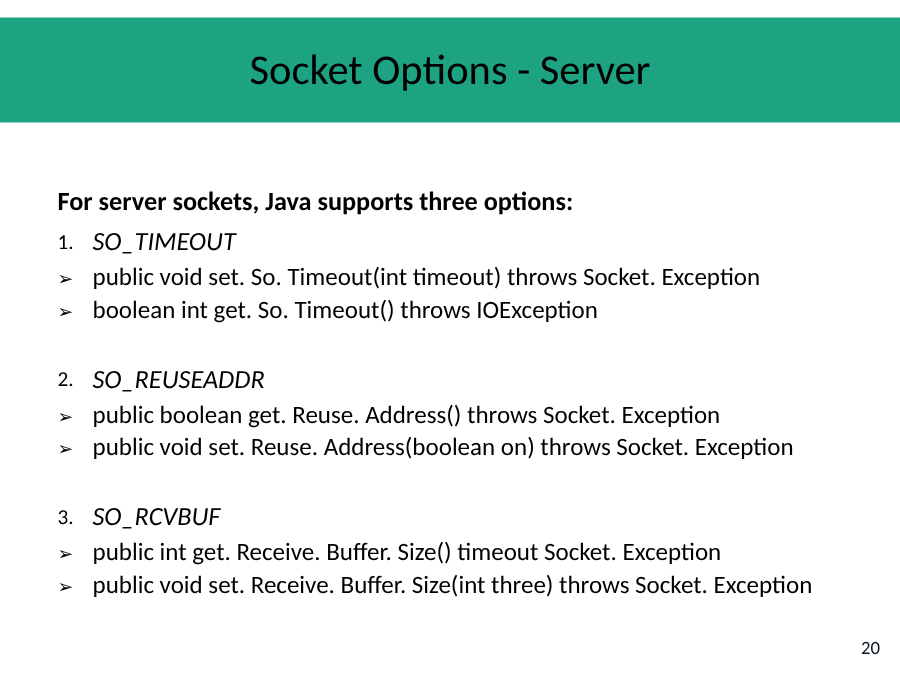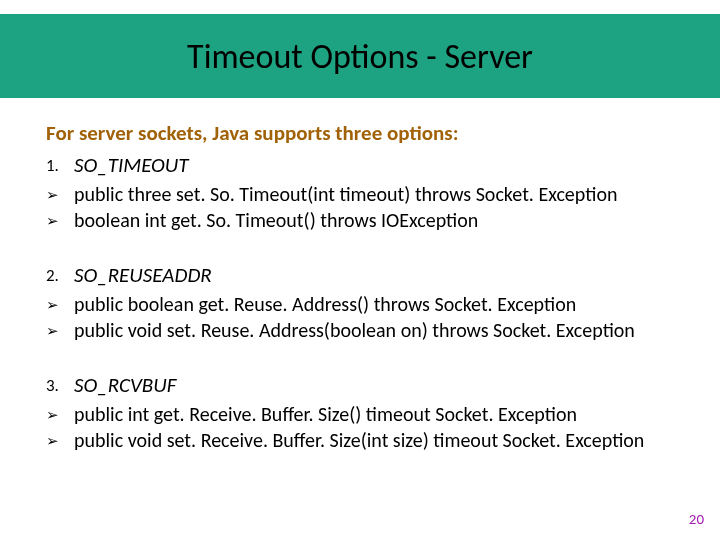--- a/index.html
+++ b/index.html
@@ -30,22 +30,23 @@
   }
   .body-area {
     position: absolute;
     top: 120px;
     left: 46px;
     right: 30px;
   }
   .intro {
     font-size: 21px;
     font-weight: 700;
-    color: #a16207;
+    color: #000000;
     margin-bottom: 6px;
+    margin-top: 28px;
   }
   .numbered {
     font-size: 21px;
     color: #000;
     margin-bottom: 4px;
     display: flex;
   }
   .numbered .num {
     width: 28px;
     font-size: 17px;
@@ -71,41 +72,41 @@
     flex: 1;
   }
   .gap {
     height: 28px;
   }
   .pagenum {
     position: absolute;
     right: 16px;
     bottom: 12px;
     font-size: 15px;
-    color: #a21caf;
+    color: #0f172a;
   }
 </style>
 </head>
 <body>
 
 <div class="title-banner">
-  <span class="title-text">Timeout Options - Server</span>
+  <span class="title-text">Socket Options - Server</span>
 </div>
 
 <div class="body-area">
 
   <div class="intro">For server sockets, Java supports three options:</div>
 
   <div class="numbered">
     <span class="num">1.</span>
     <span class="numtext">SO_TIMEOUT</span>
   </div>
   <div class="bullet">
     <span class="chev">➢</span>
-    <span class="btext">public three set. So. Timeout(int timeout) throws Socket. Exception</span>
+    <span class="btext">public void set. So. Timeout(int timeout) throws Socket. Exception</span>
   </div>
   <div class="bullet">
     <span class="chev">➢</span>
     <span class="btext">boolean int get. So. Timeout() throws IOException</span>
   </div>
 
   <div class="gap"></div>
 
   <div class="numbered">
     <span class="num">2.</span>
@@ -125,18 +126,18 @@
   <div class="numbered">
     <span class="num">3.</span>
     <span class="numtext">SO_RCVBUF</span>
   </div>
   <div class="bullet">
     <span class="chev">➢</span>
     <span class="btext">public int get. Receive. Buffer. Size() timeout Socket. Exception</span>
   </div>
   <div class="bullet">
     <span class="chev">➢</span>
-    <span class="btext">public void set. Receive. Buffer. Size(int size) timeout Socket. Exception</span>
+    <span class="btext">public void set. Receive. Buffer. Size(int three) throws Socket. Exception</span>
   </div>
 
 </div>
 
 <div class="pagenum">20</div>
 
 </body></html>

